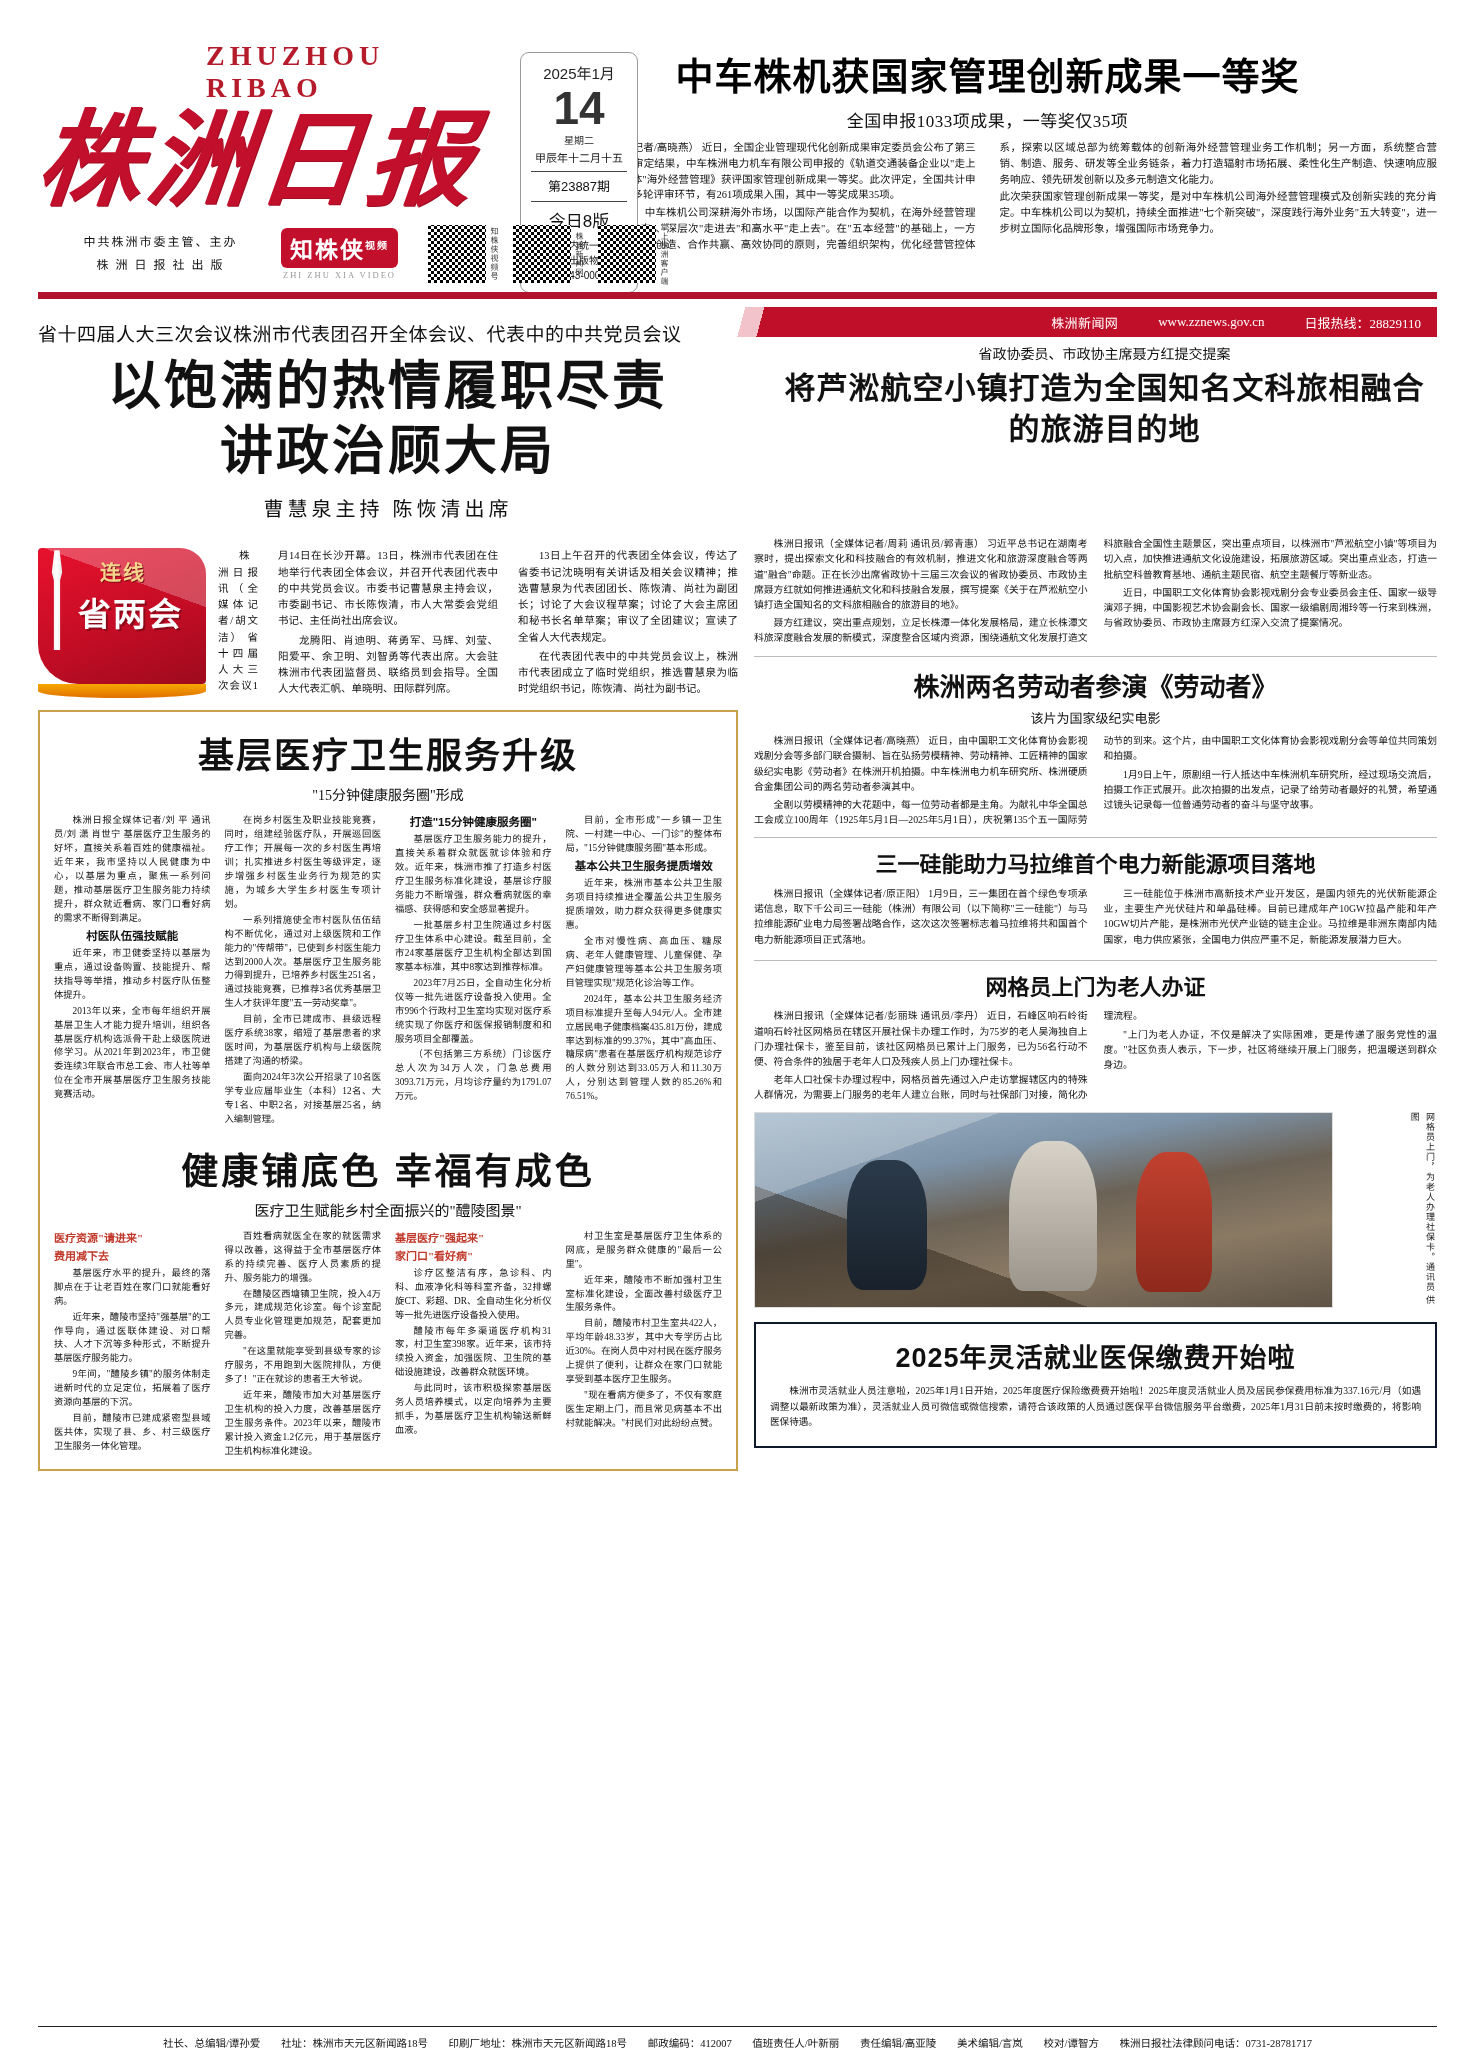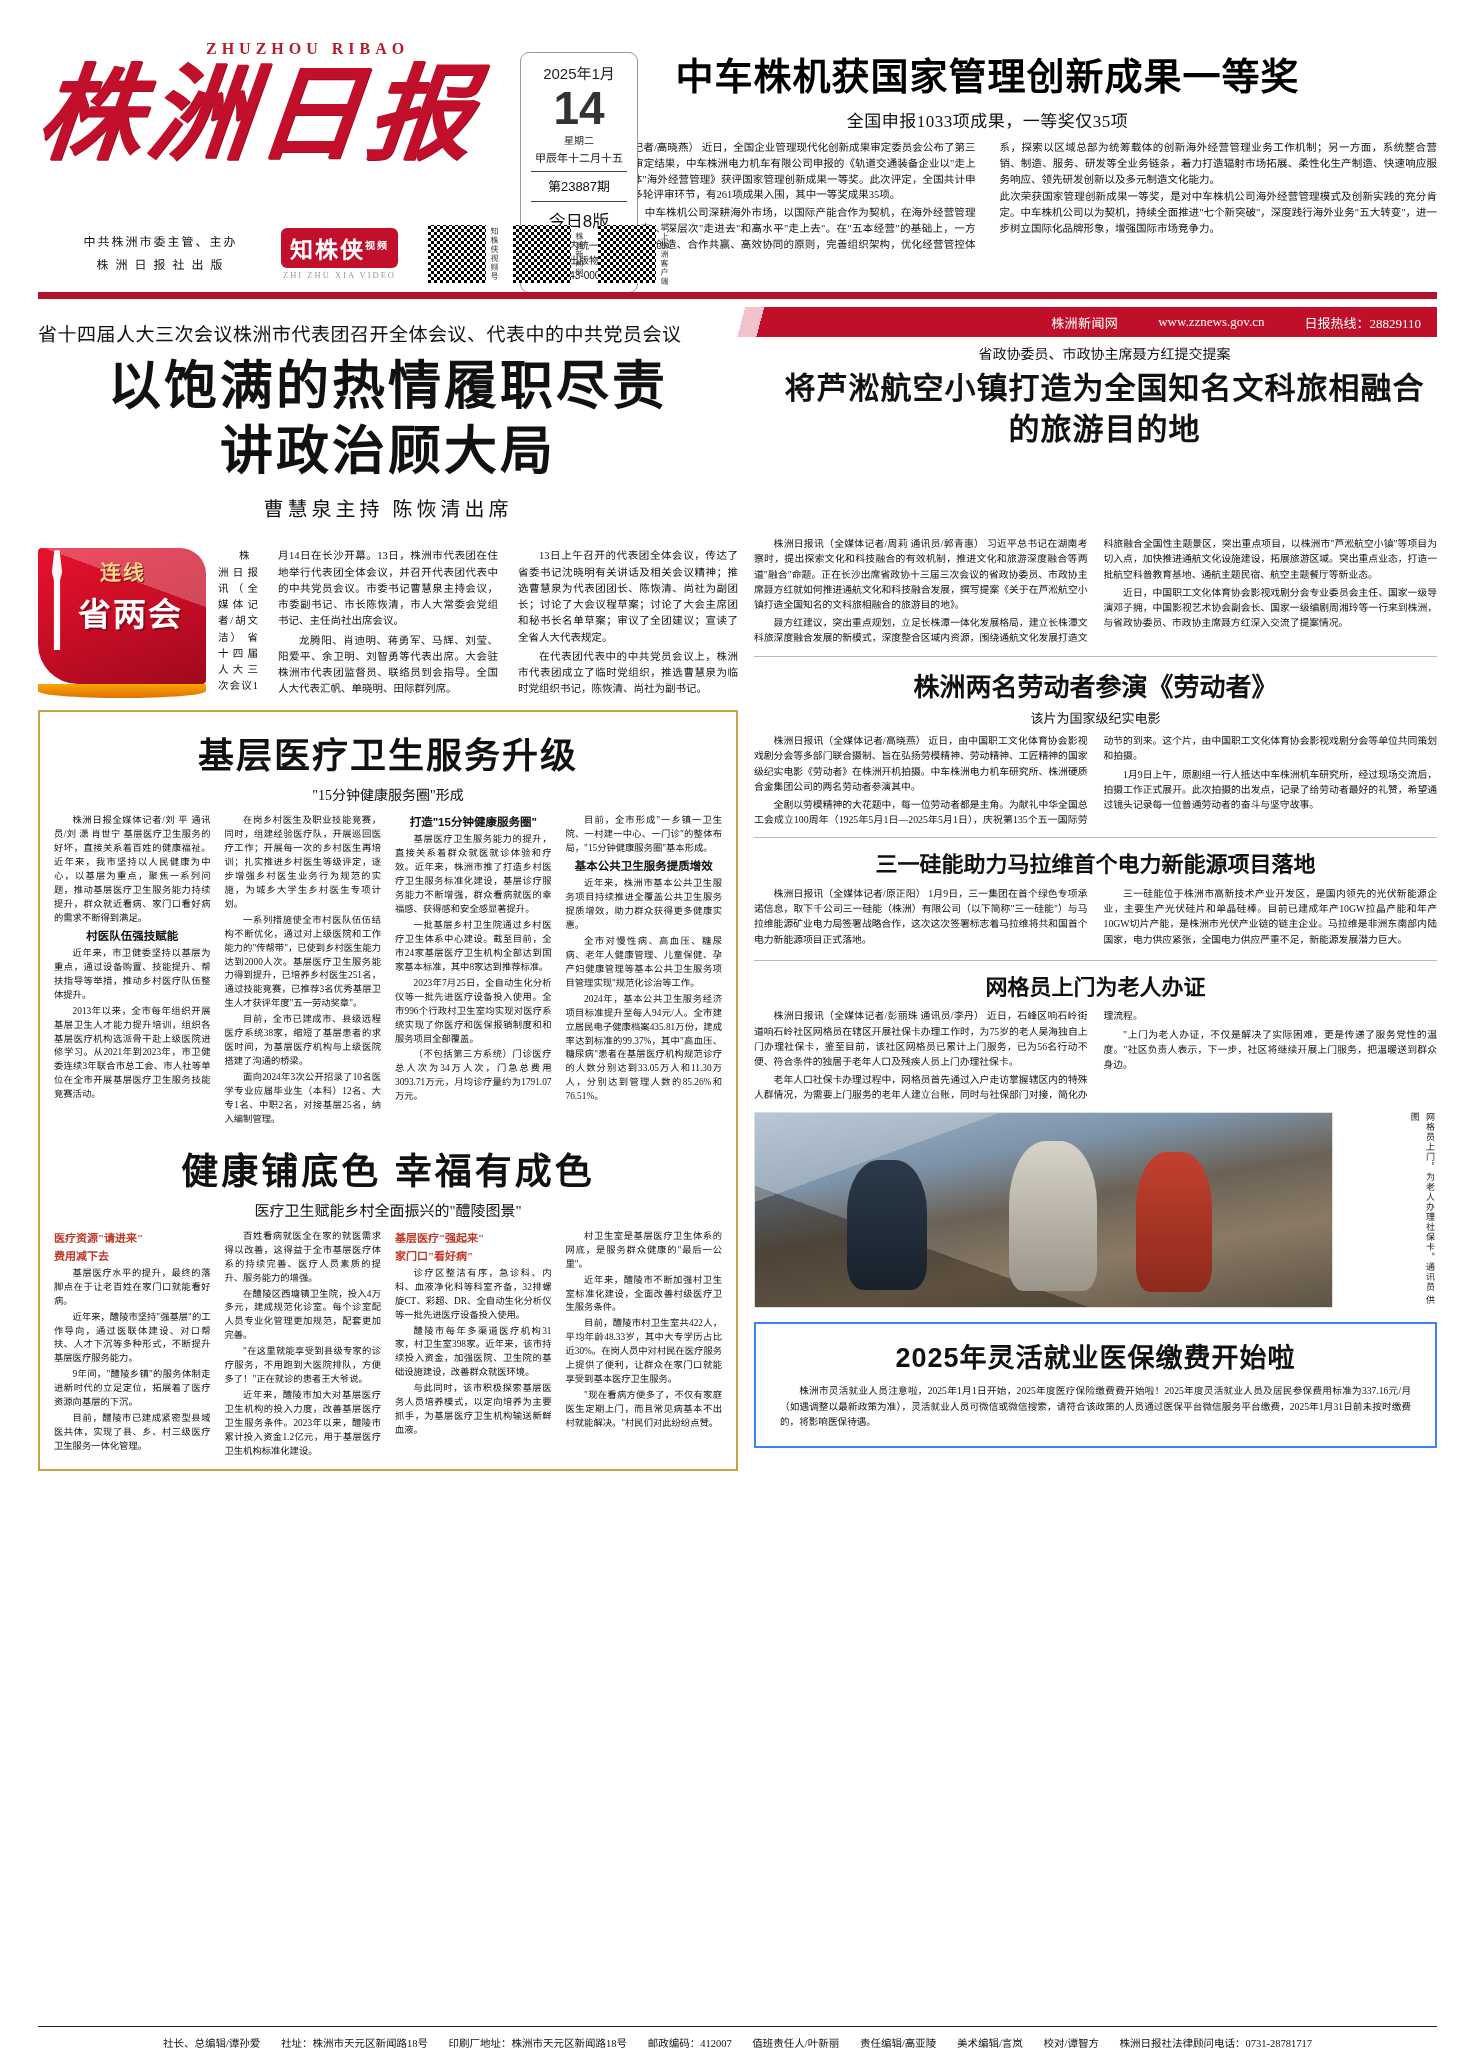--- a/index.html
+++ b/index.html
@@ -13,21 +13,21 @@
     position:relative;
     overflow:hidden;
   }
   .page { width:1475px; height:2064px; position:relative; padding:0 38px; }
 
   
   .masthead { display:flex; align-items:flex-start; height:218px; padding-top:40px; position:relative;}
   .logo-block { width:460px; position:relative; flex:0 0 460px;}
   .pinyin {
     font-family:"Liberation Serif", serif;
-    color:#b51b2b; letter-spacing:5px; font-size:16px; font-weight:700;
+    color:#b51b2b; letter-spacing:5px; font-size:28px; font-weight:700;
     margin-left:168px; margin-bottom:2px;
   }
   .cn-title {
     font-family:"Liberation Serif","DejaVu Serif",serif;
     font-size:104px; line-height:1.05; font-weight:900; color:#c2102c;
     letter-spacing:6px;
     font-style:italic;
     transform:skewX(-6deg);
     text-shadow:1px 1px 0 #a20d22;
     white-space:nowrap;
@@ -166,21 +166,21 @@
   .photo .ph-p1{position:absolute;left:16%;top:24%;width:80px;height:130px;border-radius:40% 40% 20% 20%;
      background:linear-gradient(180deg,#2b3a4a,#18212b);}
   .photo .ph-p2{position:absolute;left:44%;top:14%;width:88px;height:150px;border-radius:42% 42% 16% 16%;
      background:linear-gradient(180deg,#d8d3c8,#9a948a);}
   .photo .ph-p3{position:absolute;left:66%;top:20%;width:76px;height:140px;border-radius:40% 40% 18% 18%;
      background:linear-gradient(180deg,#c2412f,#8e2a1c);}
   .photo-cap { flex:0 0 96px; font-size:9px; line-height:1.7; writing-mode:vertical-rl; height:196px;
      letter-spacing:1px; color:#222;}
 
   
-  .adbox { border:2px solid #3b82f6; margin-top:14px; padding:12px 24px 14px; }
+  .adbox { border:2px solid #0f172a; margin-top:14px; padding:12px 14px 14px; }
   .ad-h { text-align:center; font-size:27px; font-weight:900; letter-spacing:1px; margin-bottom:8px;
      font-family:"Liberation Sans","DejaVu Sans",sans-serif;}
   .ad-b { font-size:9.6px; line-height:1.6; text-align:justify;}
   .ad-b p { margin:0 0 3px; text-indent:2em;}
 
   
   .footer { position:absolute; left:0; right:0; bottom:14px; text-align:center; font-size:10.5px;
     padding-top:8px; }
   .footer-line { border-top:1px solid #222; margin:0 38px 8px;}
   .footer span { margin:0 9px; white-space:nowrap;}

